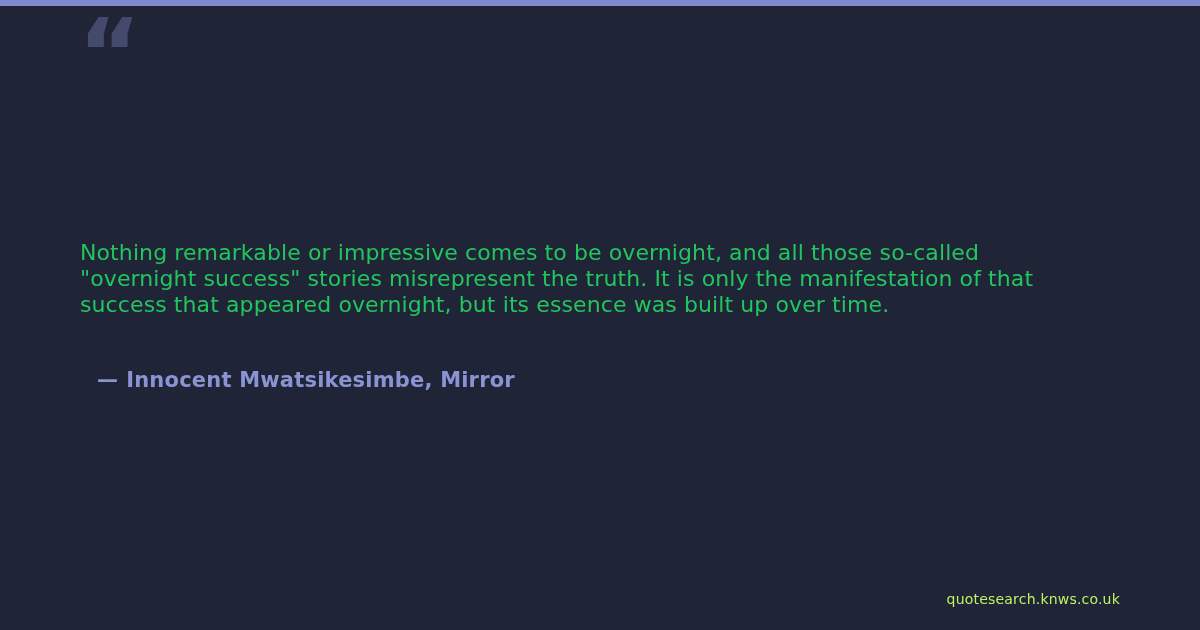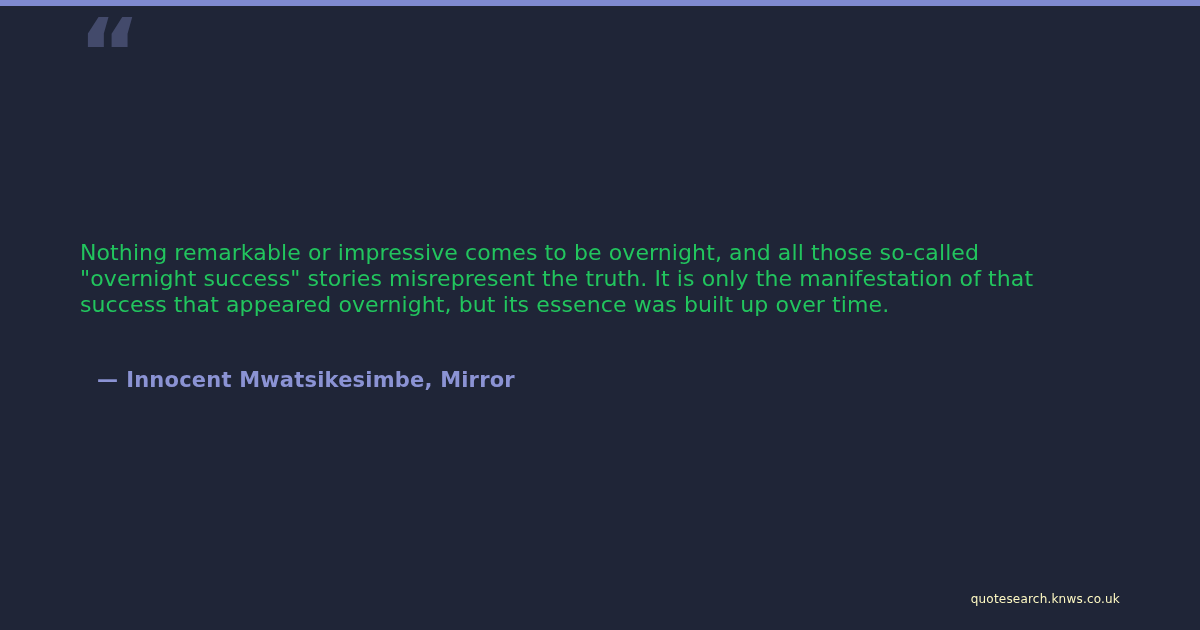--- a/index.html
+++ b/index.html
@@ -79,24 +79,24 @@
 
   .attribution-dash {
     margin-right: 8px;
   }
 
   
   .watermark {
     position: absolute;
     right: 80px;
     bottom: 23px;
-    font-size: 12px;
+    font-size: 14px;
     line-height: 16px;
     font-weight: 400;
-    color: #fef9c3;
+    color: #bef264;
     letter-spacing: 0.2px;
     white-space: nowrap;
   }
 </style>
 </head>
 <body>
 
 <div class="quote-card">
 
   <div class="top-accent"></div>

